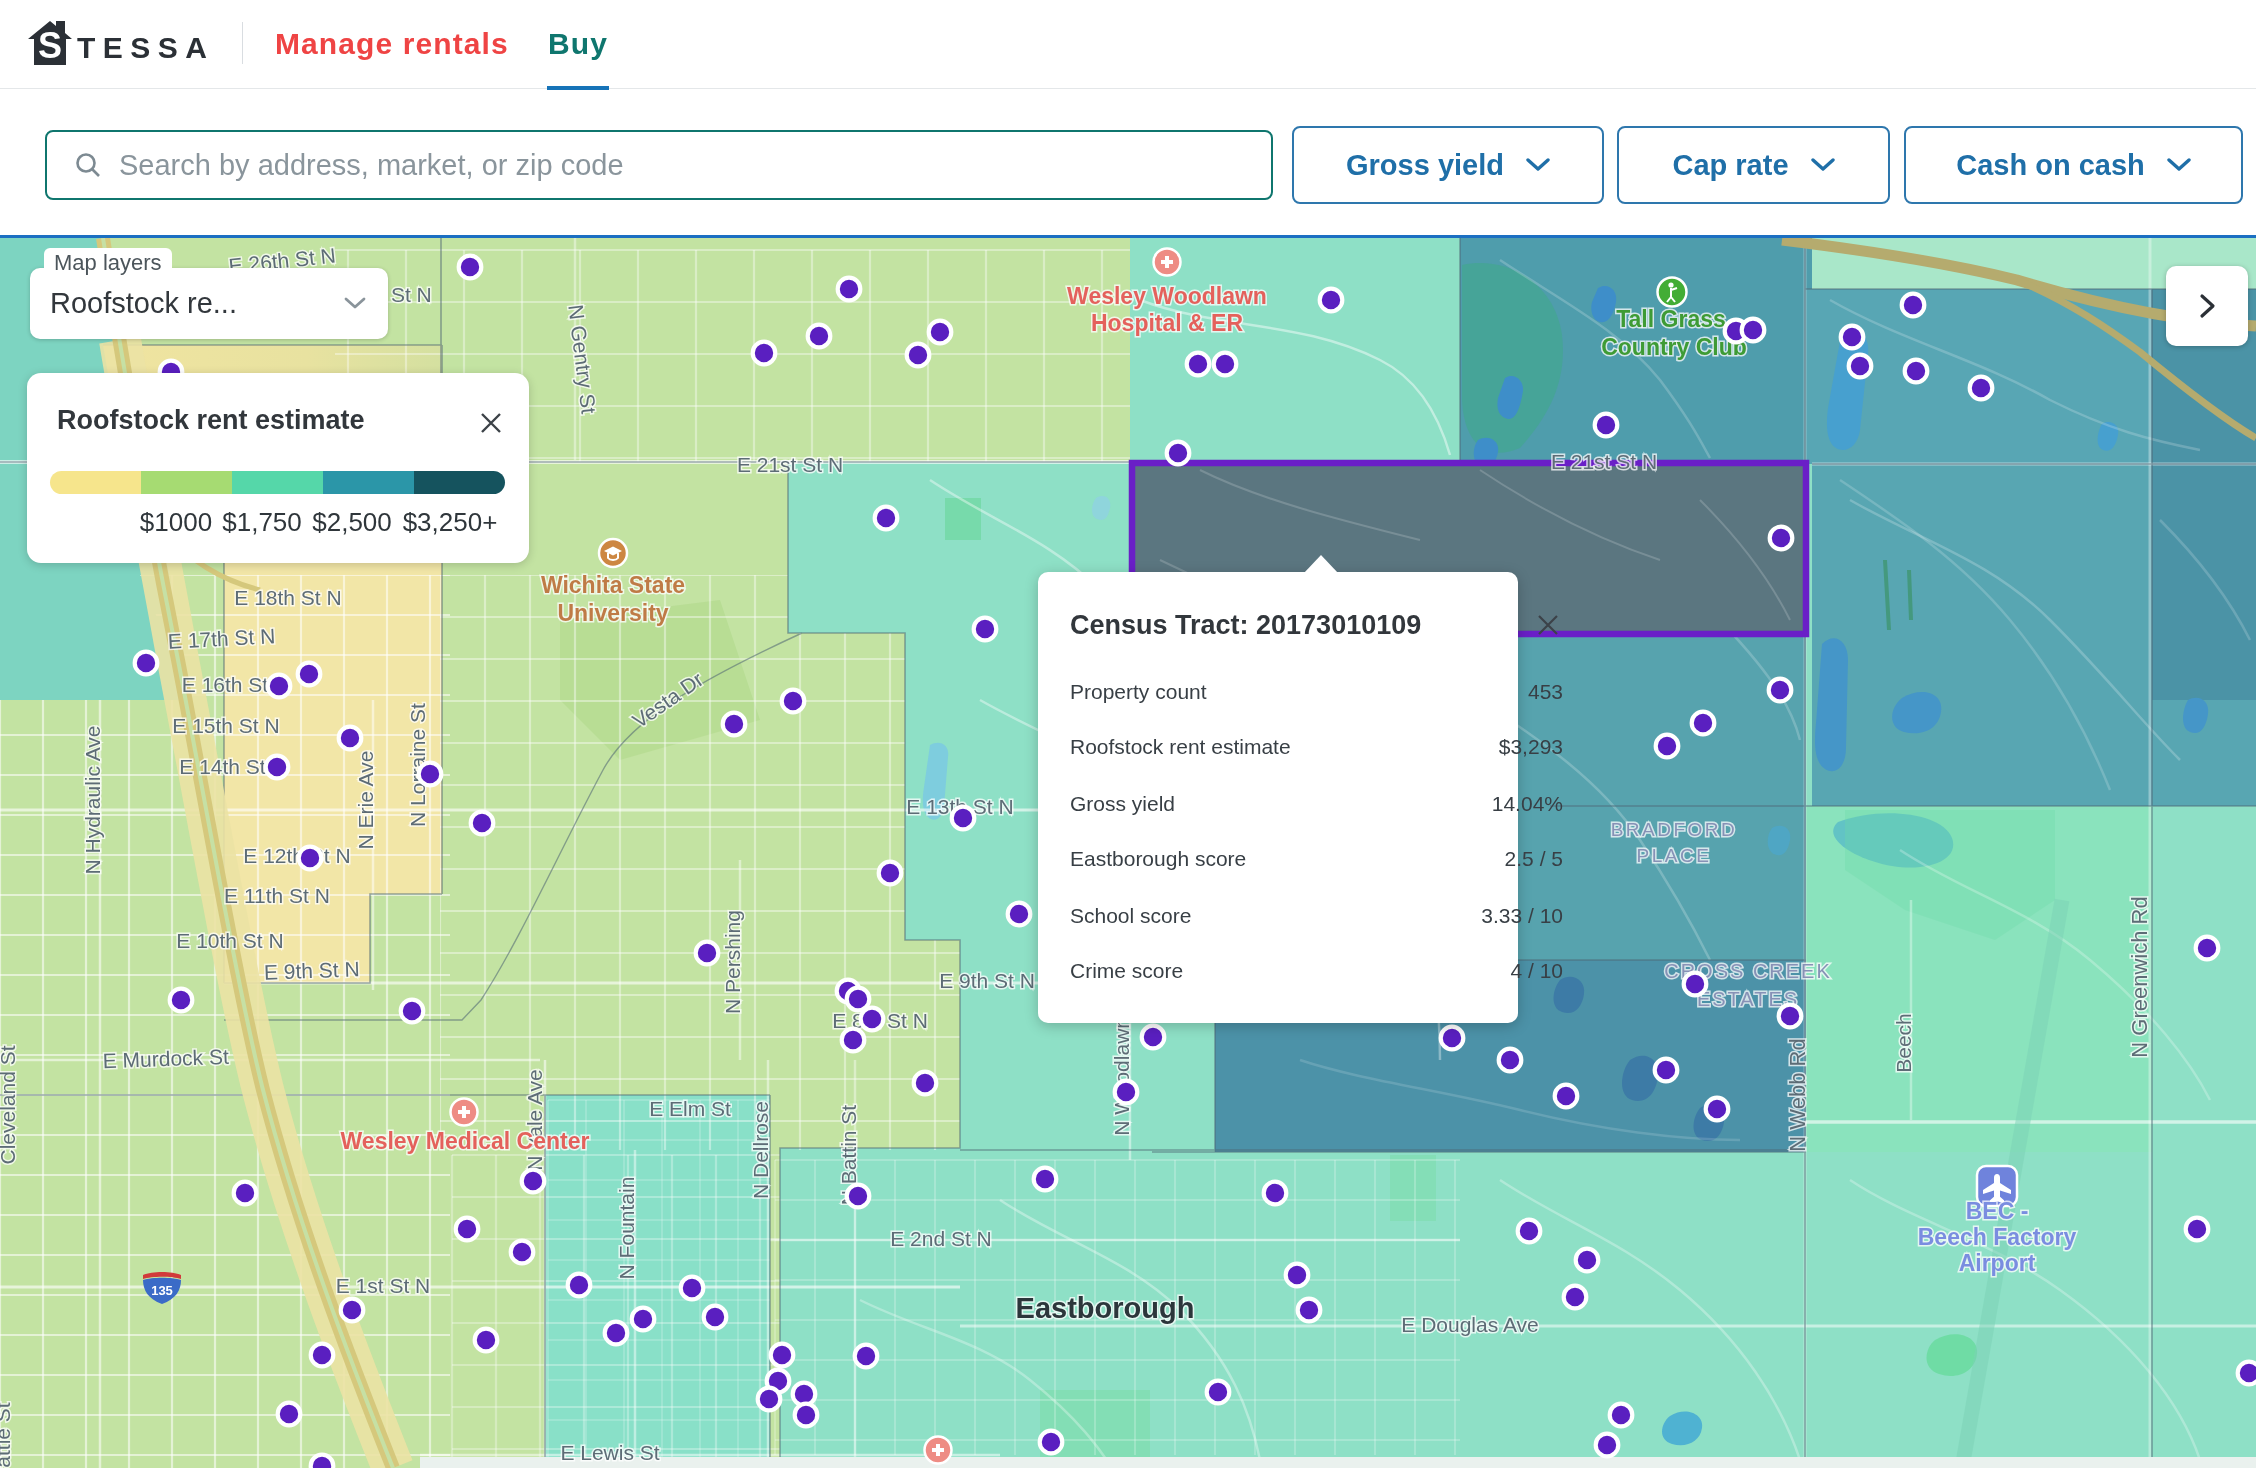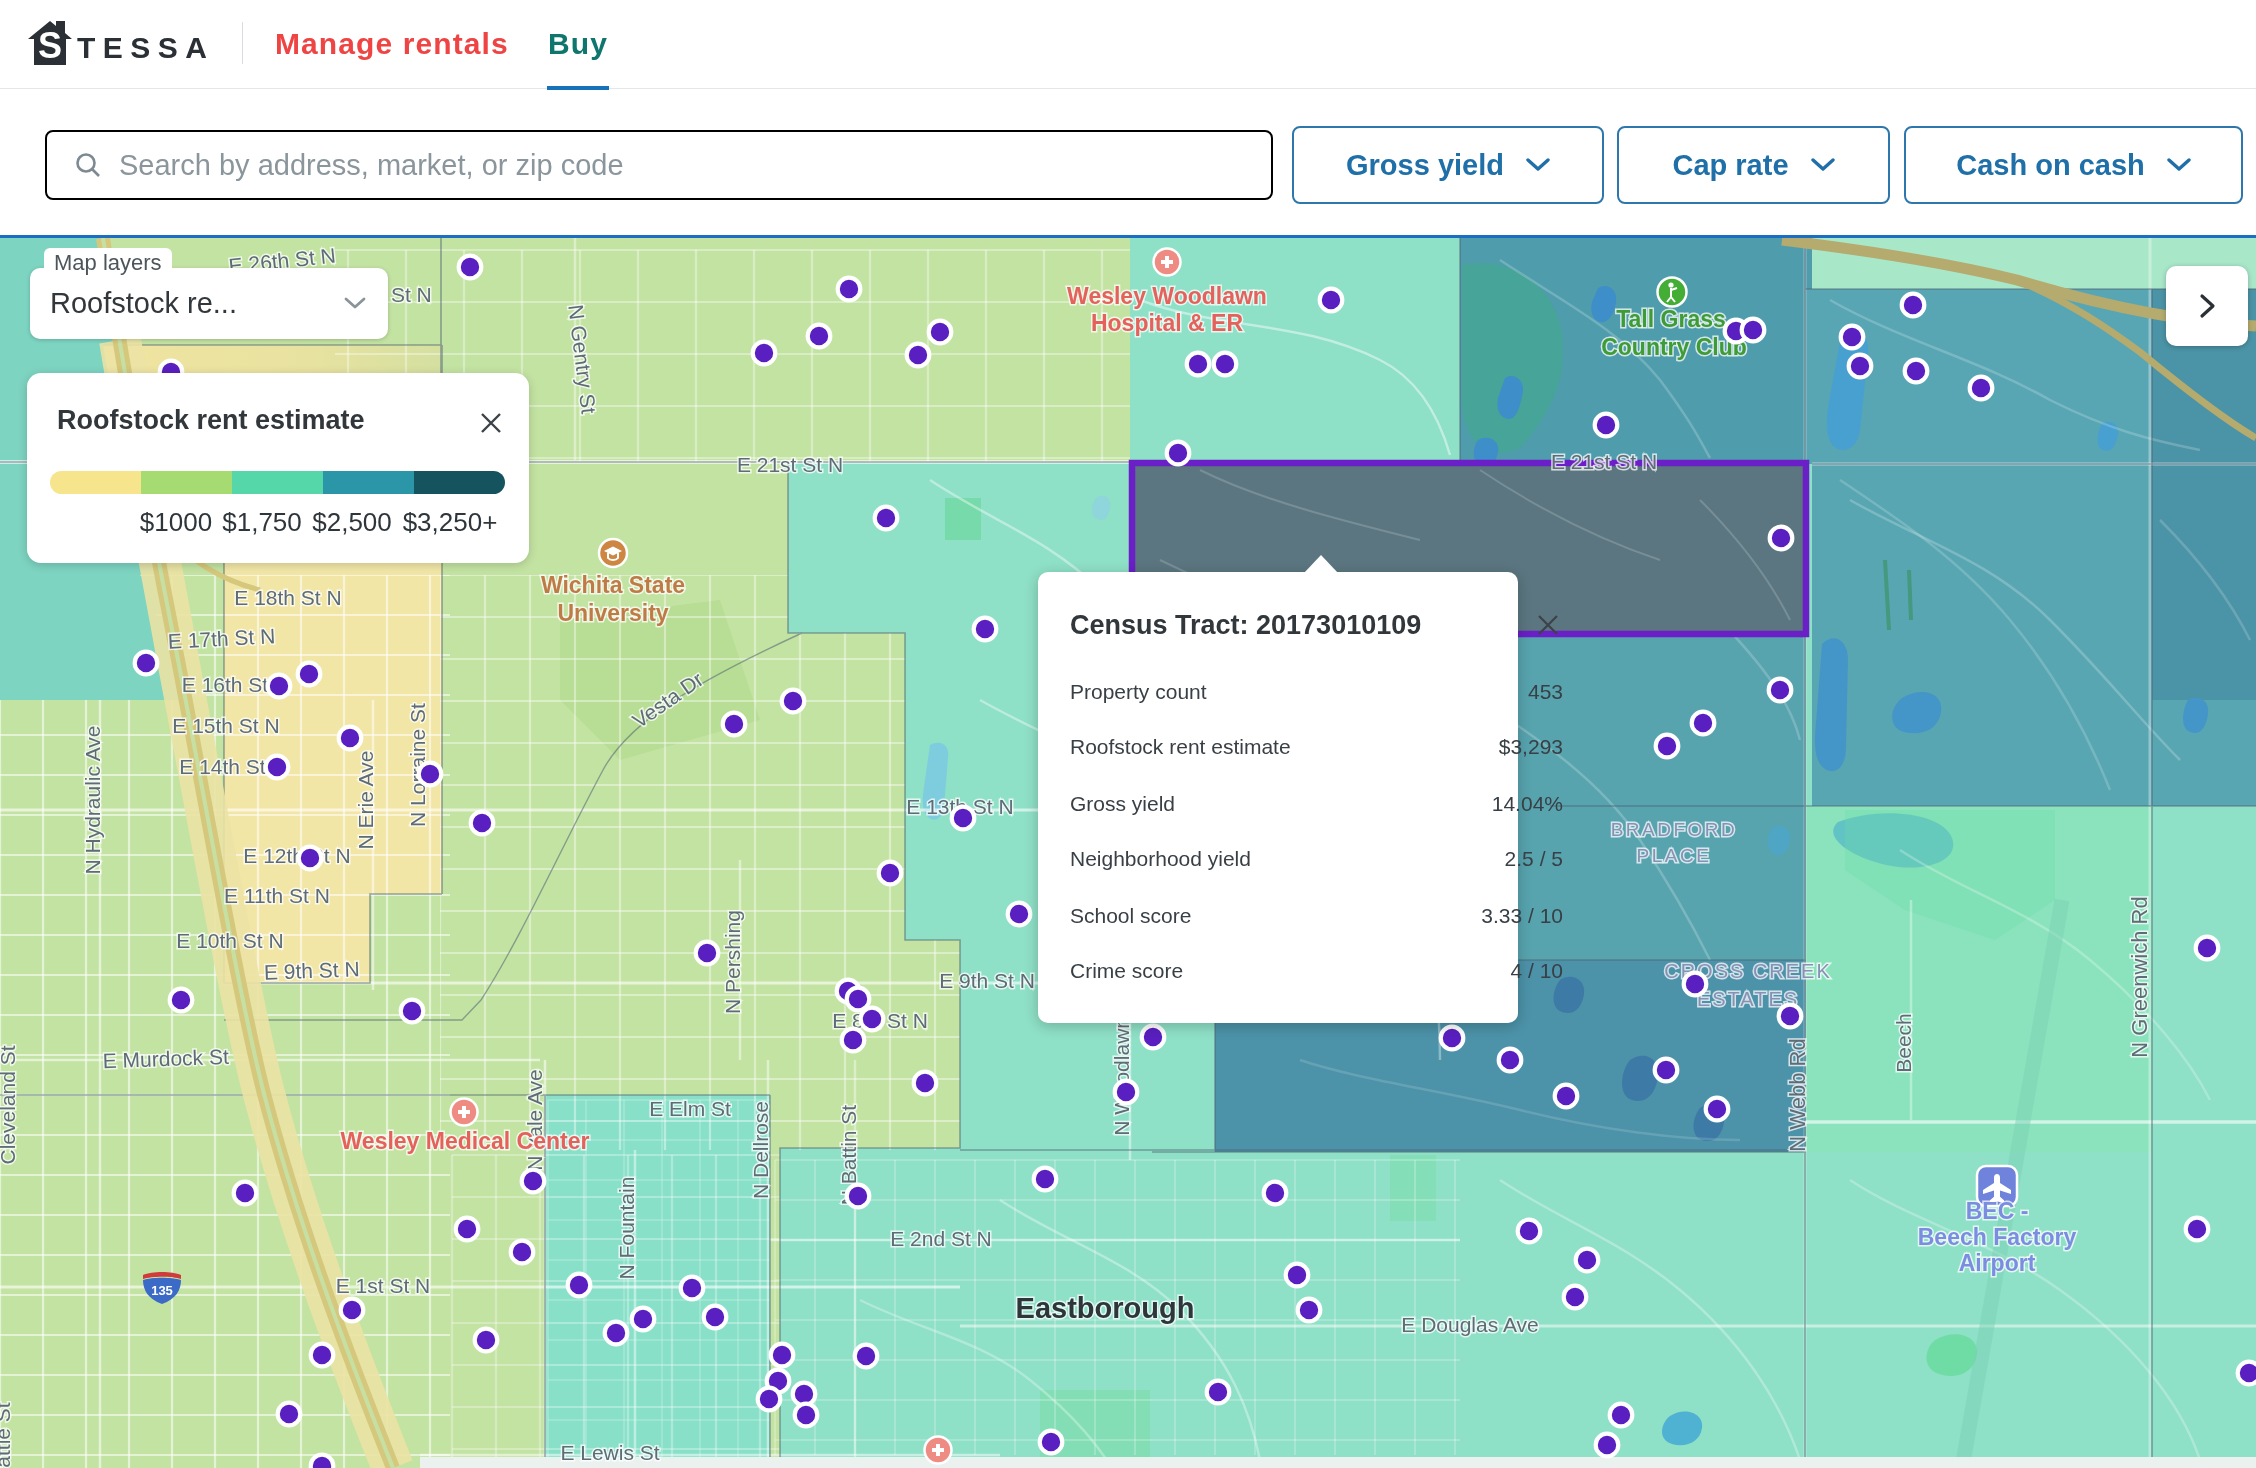--- a/index.html
+++ b/index.html
@@ -5,21 +5,21 @@
 html,body{width:2256px;height:1468px;overflow:hidden;background:#fff;font-family:"Liberation Sans",sans-serif;}
 .page{position:relative;width:2256px;height:1468px;}
 .hdr{position:absolute;left:0;top:0;width:2256px;height:89px;background:#fff;border-bottom:1px solid #e4e7e9;z-index:5;}
 .logo{position:absolute;left:28px;top:17px;}
 .divider{position:absolute;left:242px;top:22px;width:1px;height:42px;background:#d9dde1;}
 .tab{position:absolute;top:27px;font-size:30px;font-weight:bold;letter-spacing:1.1px;}
 .tab.dark{left:275px;color:#ef4444;}
 .tab.blue{left:548px;color:#0f766e;text-align:right;}
 .underline{position:absolute;left:-1px;top:59px;width:62px;height:4px;background:#1673b8;}
 .srow{position:absolute;left:0;top:90px;width:2256px;height:148px;background:#fff;z-index:5;border-bottom:3px solid #1b6fc2;}
-.search{position:absolute;left:45px;top:40px;width:1228px;height:70px;border:2px solid #000000;border-radius:8px;display:flex;align-items:center;gap:16px;padding-left:26px;color:#8a959c;font-size:29px;}
+.search{position:absolute;left:45px;top:40px;width:1228px;height:70px;border:2px solid #0f766e;border-radius:8px;display:flex;align-items:center;gap:16px;padding-left:26px;color:#8a959c;font-size:29px;}
 .fbtn{position:absolute;top:36px;height:78px;border:2px solid #2e77ad;border-radius:8px;color:#1f6fa8;font-size:29px;font-weight:bold;display:flex;align-items:center;justify-content:center;gap:22px;background:#fff;}
 .map{position:absolute;left:0;top:238px;width:2256px;height:1230px;}
 .maplayers{position:absolute;left:30px;top:248px;z-index:6;}
 .ml-label{position:absolute;left:14px;top:0px;background:#fff;padding:0 10px;font-size:22px;color:#4c555b;border-radius:6px;height:30px;line-height:30px;z-index:7;white-space:nowrap;}
 .ml-box{position:absolute;left:0;top:20px;width:358px;height:71px;background:#fff;border-radius:10px;box-shadow:0 1px 4px rgba(0,0,0,.2);font-size:29px;color:#32373c;display:flex;align-items:center;justify-content:space-between;padding:0 22px 0 20px;}
 .legend{position:absolute;left:27px;top:373px;width:502px;height:190px;background:#fff;border-radius:14px;box-shadow:0 2px 10px rgba(0,0,0,.18);z-index:6;}
 .lg-title{position:absolute;left:30px;top:32px;font-size:27px;font-weight:bold;color:#32373c;}
 .lg-x{position:absolute;right:26px;top:38px;}
 .ramp{position:absolute;left:23px;top:98px;width:455px;height:23px;display:flex;}
 .ramp div{flex:1;}
@@ -588,21 +588,21 @@
       </div>
   <div class="tt-row" style="top:163px;">
         <span>Roofstock rent estimate</span>
         <b>$3,293</b>
       </div>
   <div class="tt-row" style="top:220px;">
         <span>Gross yield</span>
         <b>14.04%</b>
       </div>
   <div class="tt-row" style="top:275px;">
-        <span>Neighborhood yield</span>
+        <span>Eastborough score</span>
         <b>2.5 / 5</b>
       </div>
   <div class="tt-row" style="top:332px;">
         <span>School score</span>
         <b>3.33 / 10</b>
       </div>
   <div class="tt-row" style="top:387px;">
         <span>Crime score</span>
         <b>4 / 10</b>
       </div>

